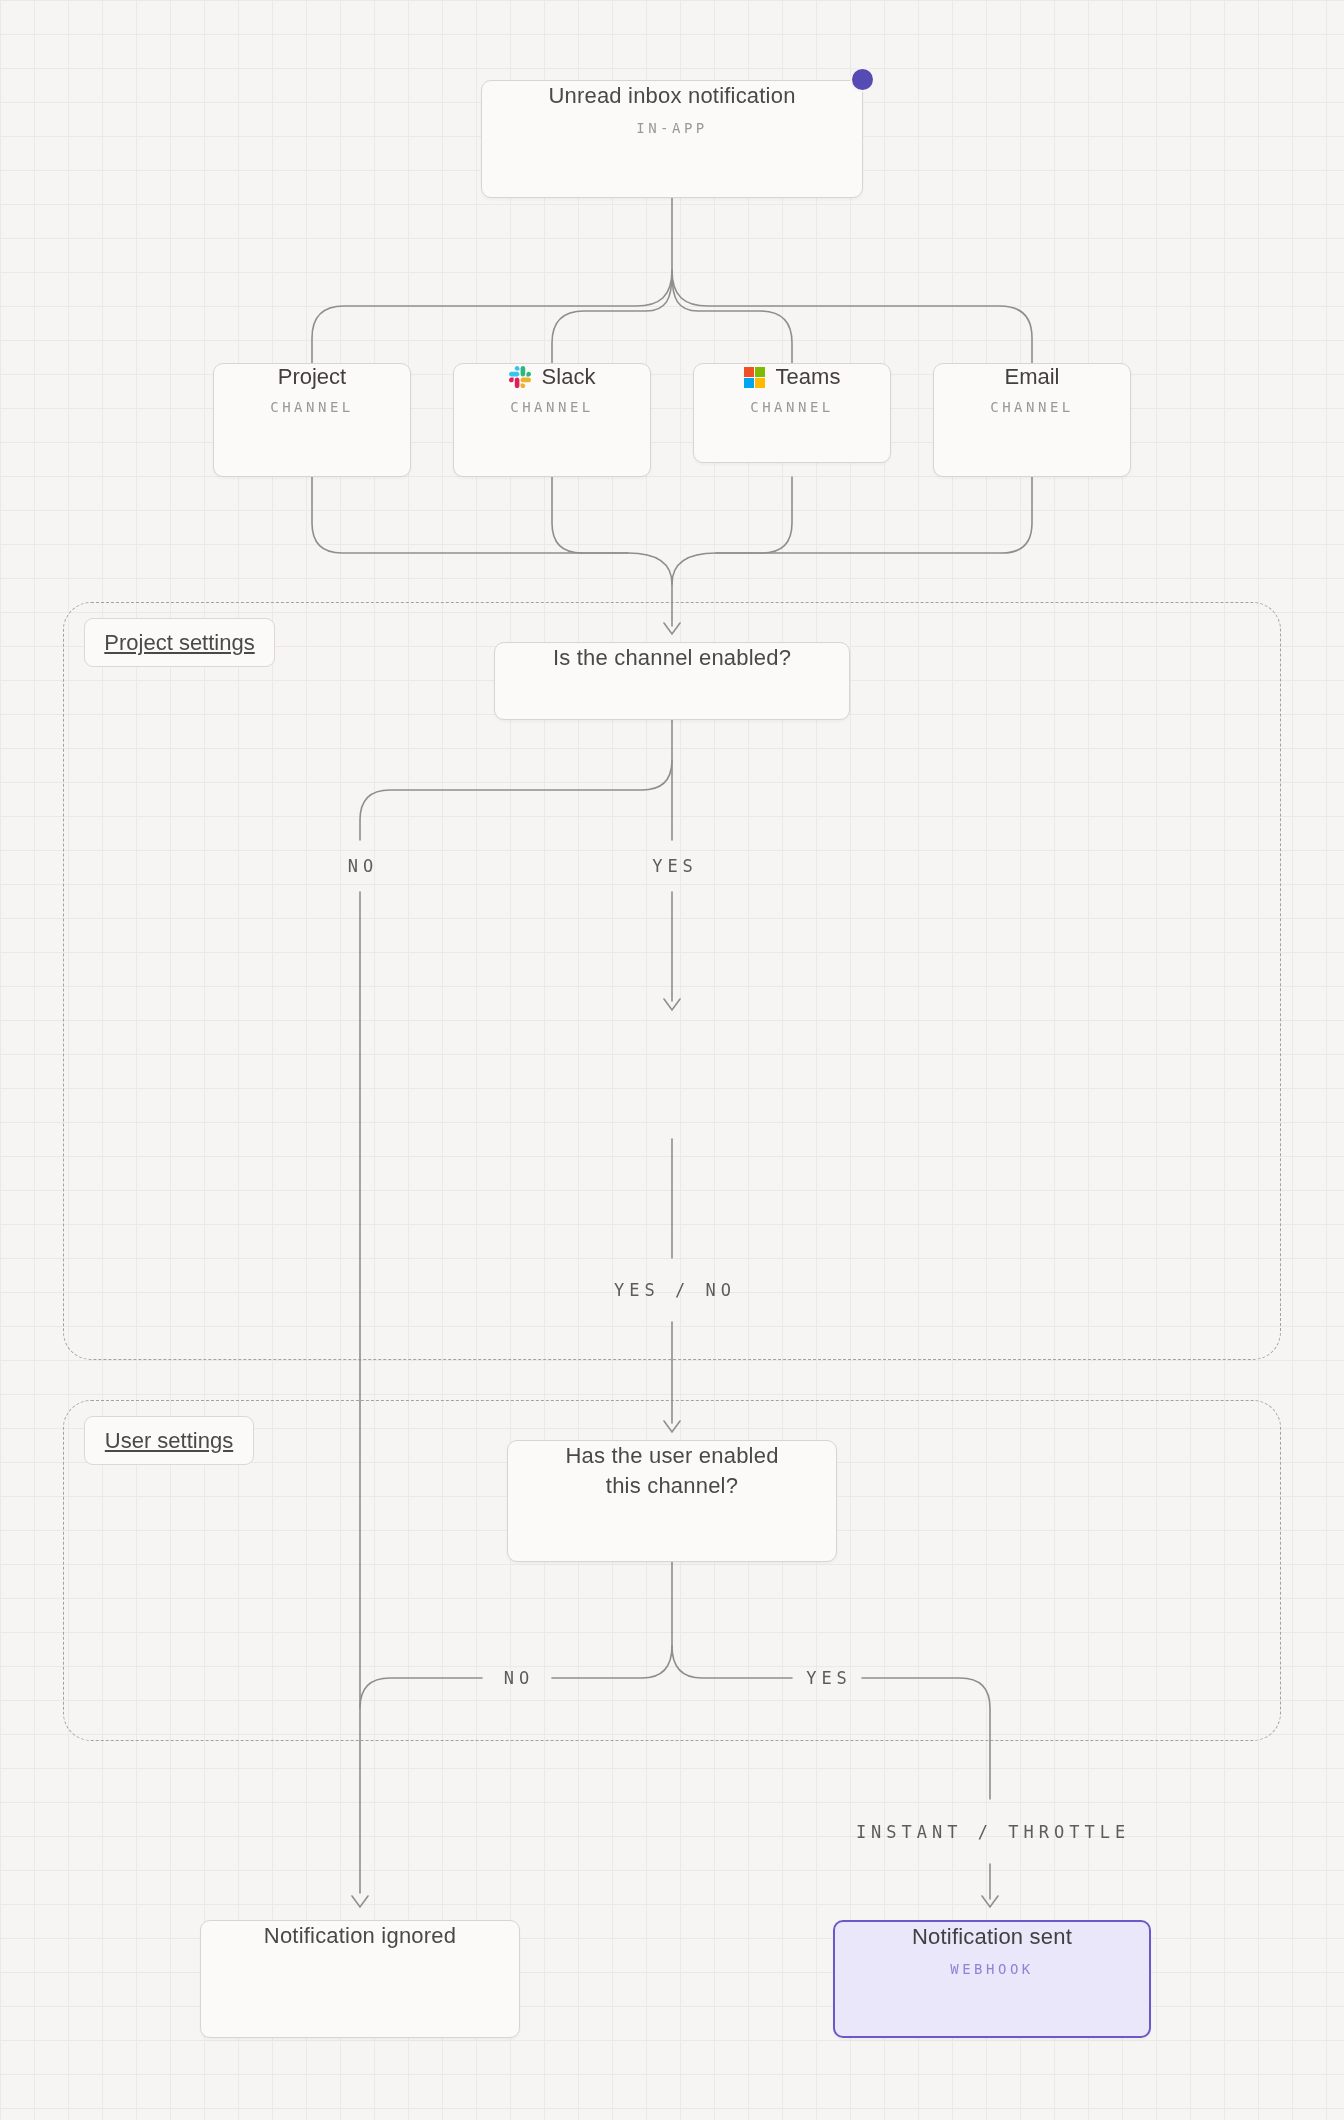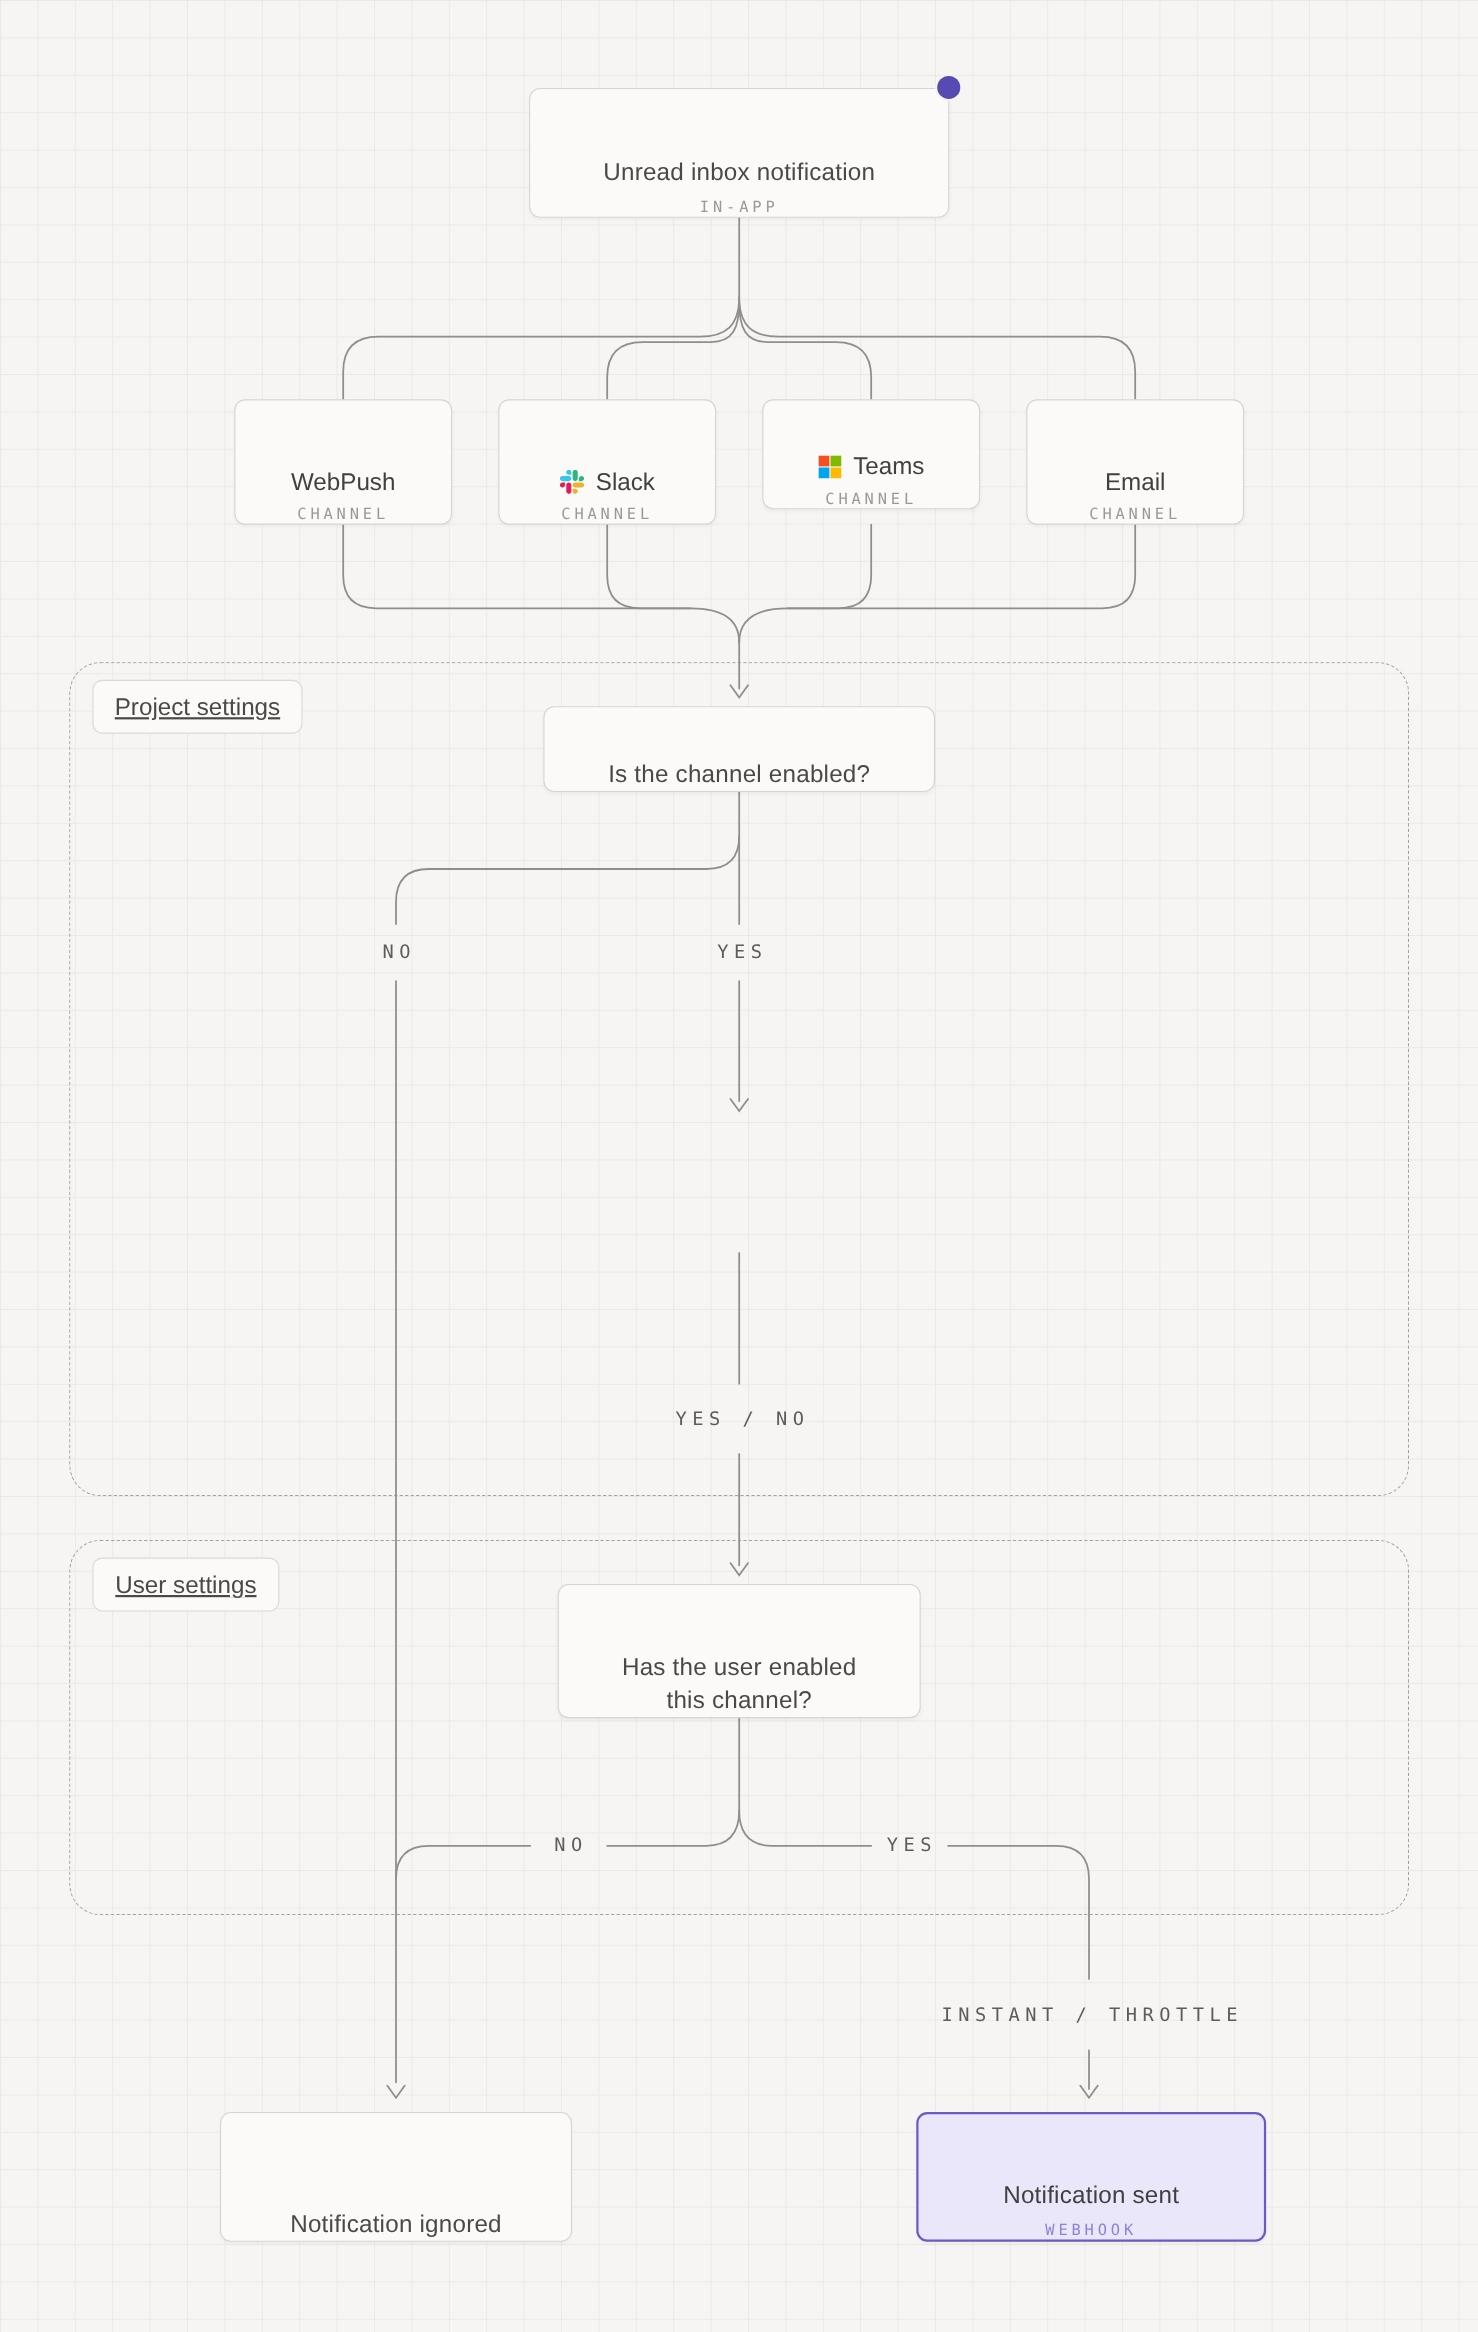--- a/index.html
+++ b/index.html
@@ -22,21 +22,21 @@
     background:transparent;
   }
   .edges{position:absolute;left:0;top:0;z-index:1;}
   .edges path{fill:none;stroke:#908e8b;stroke-width:1.6;stroke-linecap:round;}
   .node{
     position:absolute;z-index:2;
     background:#fbfaf9;
     border:1.5px solid #d7d5d2;
     border-radius:10px;
     box-sizing:border-box;
-    display:flex;flex-direction:column;align-items:center;justify-content:flex-end;
+    display:flex;flex-direction:column;align-items:center;justify-content:flex-start;
     gap:9px;
     box-shadow:0 2px 3px rgba(0,0,0,0.035);
   }
   .node-title{
     font-size:22px;color:#4a4947;letter-spacing:0.2px;text-align:center;line-height:30px;
   }
   .node-title-row{display:flex;align-items:center;gap:11px;font-size:22px;color:#423f3d;}
   .node-tag{
     font-family:"DejaVu Sans Mono", monospace;
     font-size:14px;letter-spacing:3.5px;color:#9b9997;
@@ -123,21 +123,21 @@
   </div>
 
   <div class="node" style="left:481px;top:80px;width:382px;height:118px;">
     <div class="node-title">Unread inbox notification</div>
     <div class="node-tag">IN-APP</div>
   </div>
   <div class="accent-dot" style="left:852px;top:69px;"></div>
 
   <div class="node" style="left:213px;top:363px;width:198px;height:114px;">
     <div class="node-title-row">
-      <span>WebPush</span>
+      <span>Project</span>
     </div>
     <div class="node-tag">CHANNEL</div>
   </div>
 
   <div class="node" style="left:453px;top:363px;width:198px;height:114px;">
     <div class="node-title-row">
       <span class="icon">
         <svg width="22" height="22" viewBox="0 0 122.8 122.8">
           <path fill="#E01E5A" d="M25.8 77.6c0 7.1-5.8 12.9-12.9 12.9S0 84.7 0 77.6s5.8-12.9 12.9-12.9h12.9v12.9z"></path>
           <path fill="#E01E5A" d="M32.3 77.6c0-7.1 5.8-12.9 12.9-12.9s12.9 5.8 12.9 12.9v32.3c0 7.1-5.8 12.9-12.9 12.9s-12.9-5.8-12.9-12.9V77.6z"></path>

